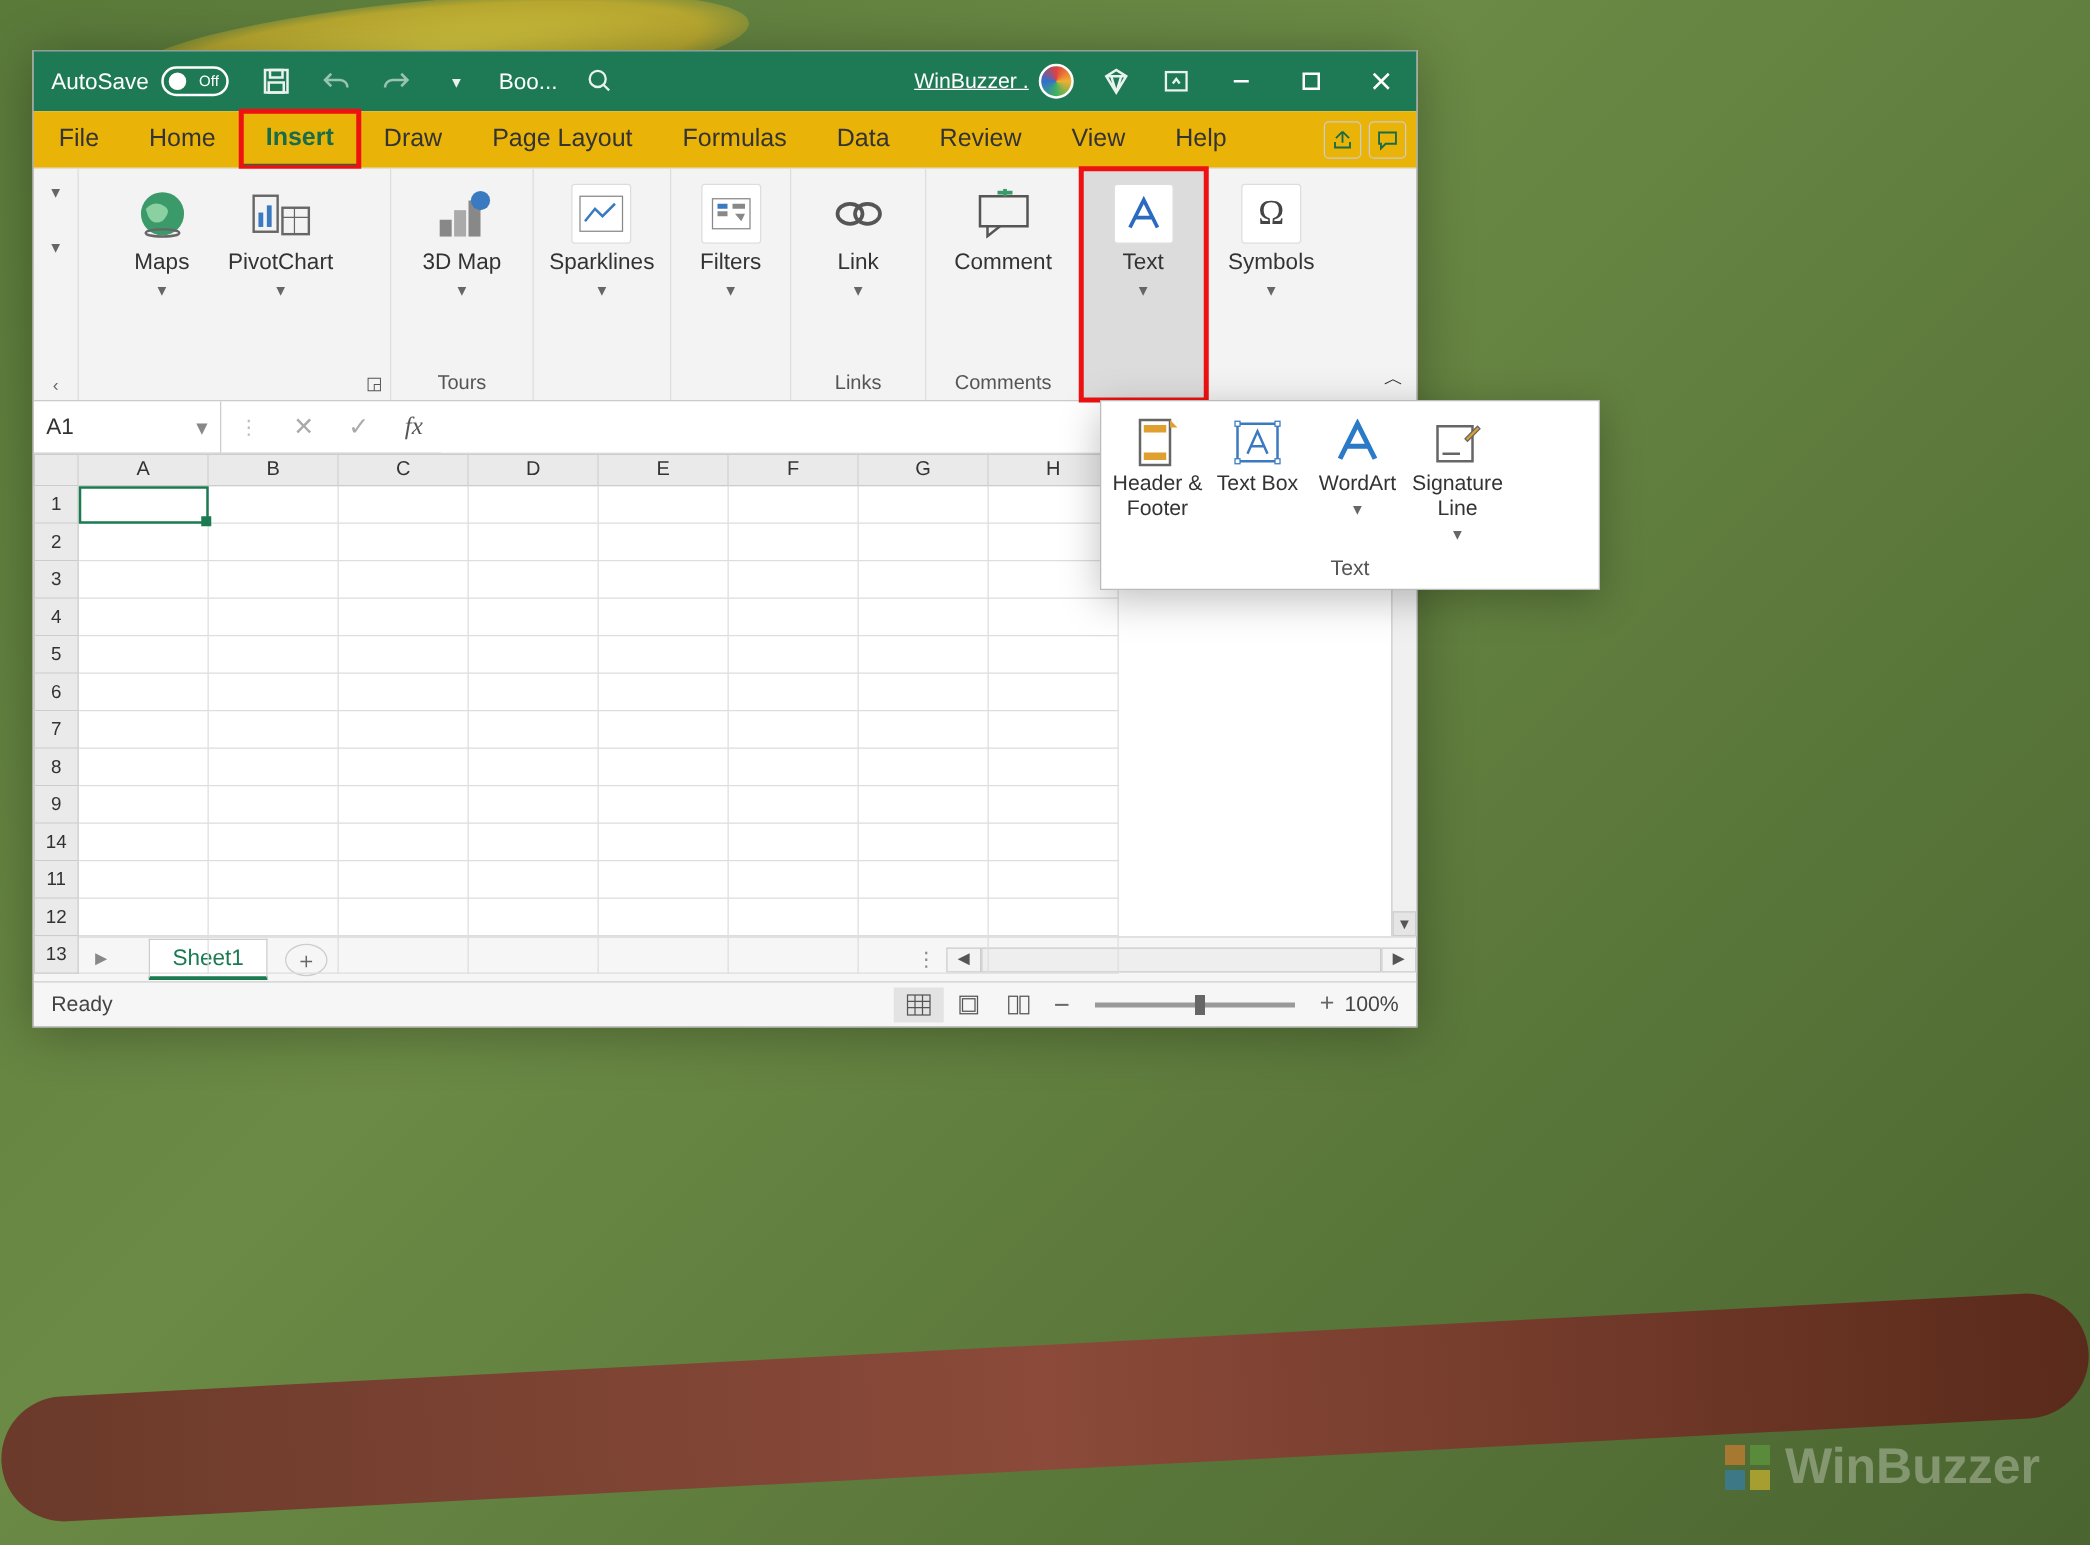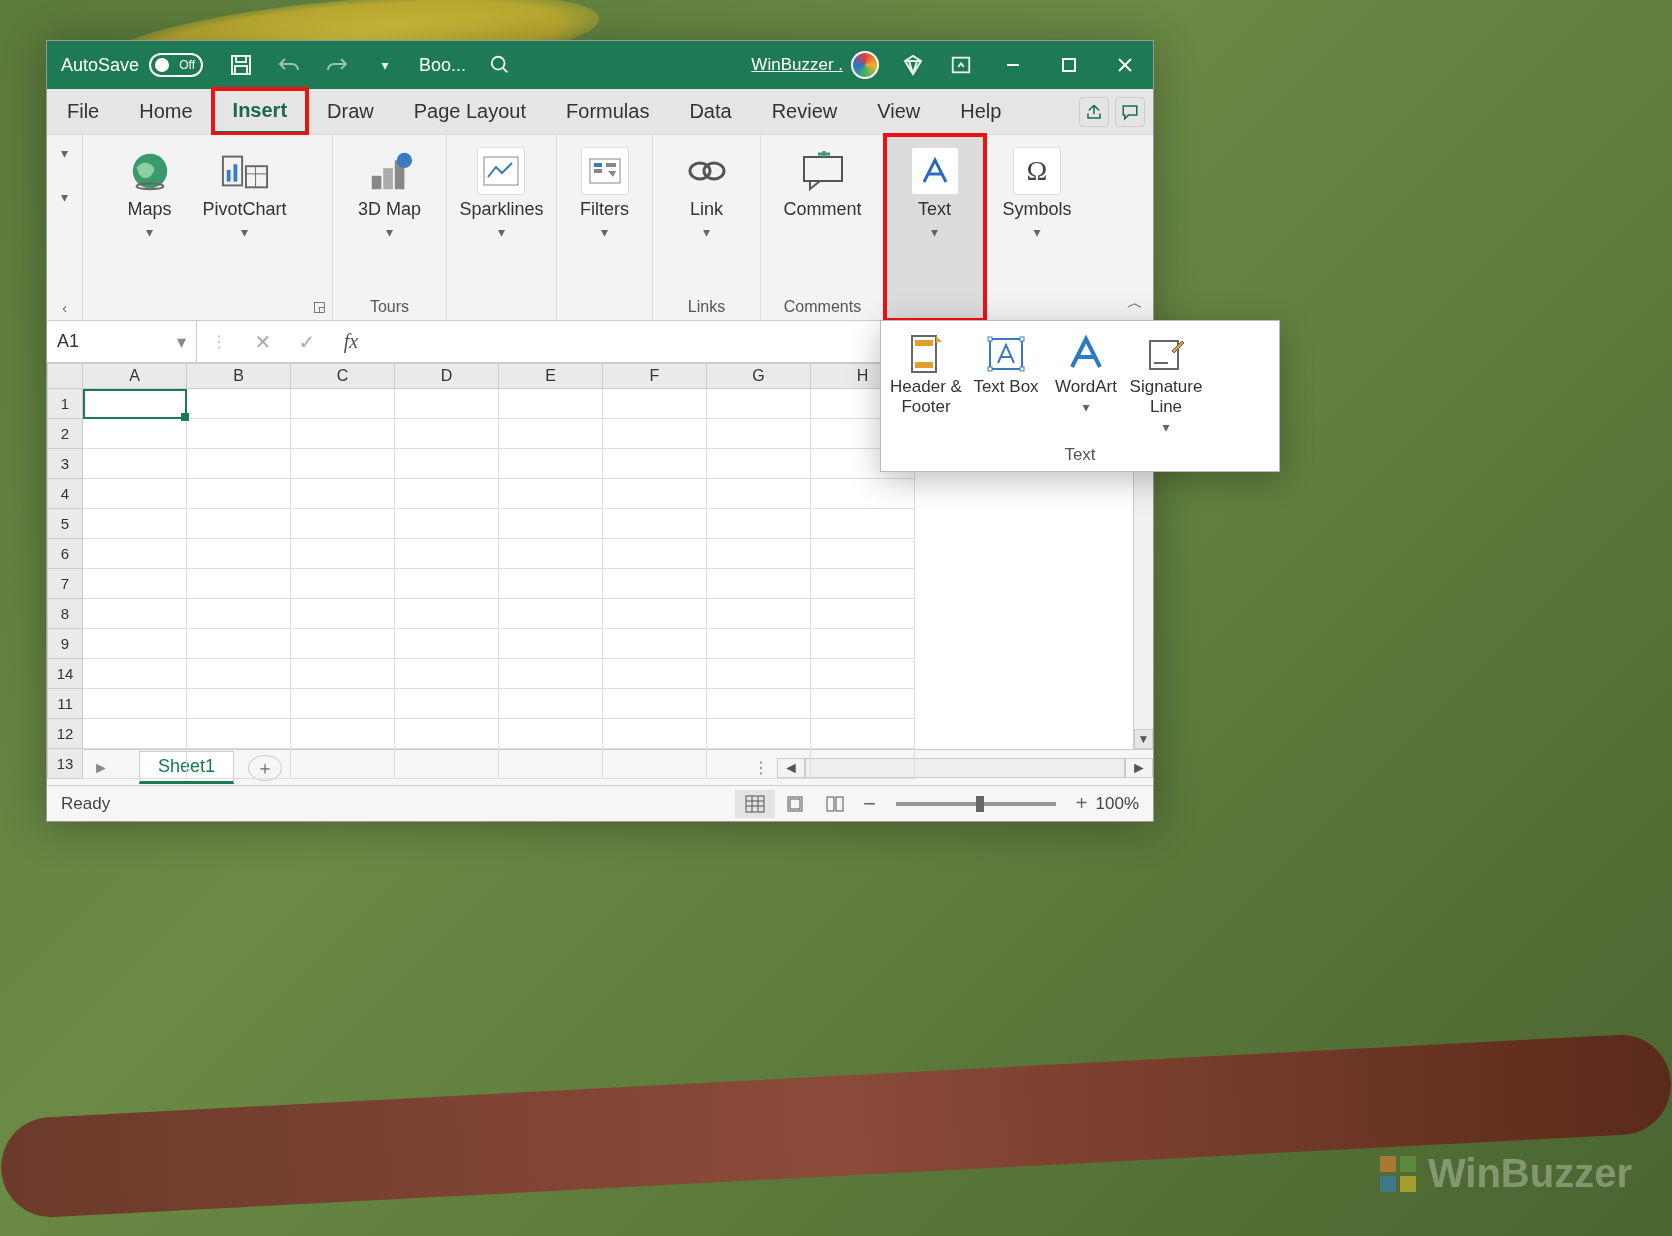--- a/index.html
+++ b/index.html
@@ -23,21 +23,21 @@
     border-radius:50px;
     transform:rotate(-3deg);
   }
   .watermark {
     position:absolute; right:40px; bottom:40px;
     font-size:40px; color:rgba(255,255,255,0.3); font-weight:600;
     display:flex; align-items:center; gap:10px;text-align:right;
   }
   .window {
     position: absolute;
-    left: 46px;
+    left: 26px;
     top: 40px;
     width: 1108px;
     background: #fff;
     border: 1px solid #999;
     box-shadow: 0 4px 40px rgba(0,0,0,0.3);
   }
   
   .titlebar {
     background: #1e7a55;
     height: 48px;
@@ -65,21 +65,21 @@
   .title-user{ display:flex; align-items:center; gap:8px; padding:0 10px; font-size:17px;text-decoration:underline;}
   .avatar{ width:28px; height:28px; border-radius:50%;
     background: conic-gradient(#e04040,#f0b030,#40b060,#3070d0,#e04040);
     border:2px solid #fff;
   }
   .title-gap{ flex:1; }
   .win-controls{ display:flex; }
   .win-btn{ width:56px; height:48px; display:flex; align-items:center; justify-content:center; color:#fff;}
   
   .ribbon-tabs{
-    background:#e5e5e5; height:46px; border-bottom:1px solid #ddd;
+    background:#eab308; height:46px; border-bottom:1px solid #ddd;
     display:flex; align-items:stretch;
   }
   .tab{
     padding:0 20px; display:flex; align-items:center; font-size:20px; color:#333;
   }
   .tab.active{ color:#1a6b4a; font-weight:600; border-bottom:3px solid #1a6b4a; }
   .tab-actions{ margin-left:auto; display:flex; align-items:center; padding-right:8px; gap:6px;}
   .tab-action-btn{ width:30px; height:30px; border:1px solid #ccc; border-radius:4px; display:flex; align-items:center; justify-content:center; color:#1a6b4a;}
   
   .ribbon-body{

